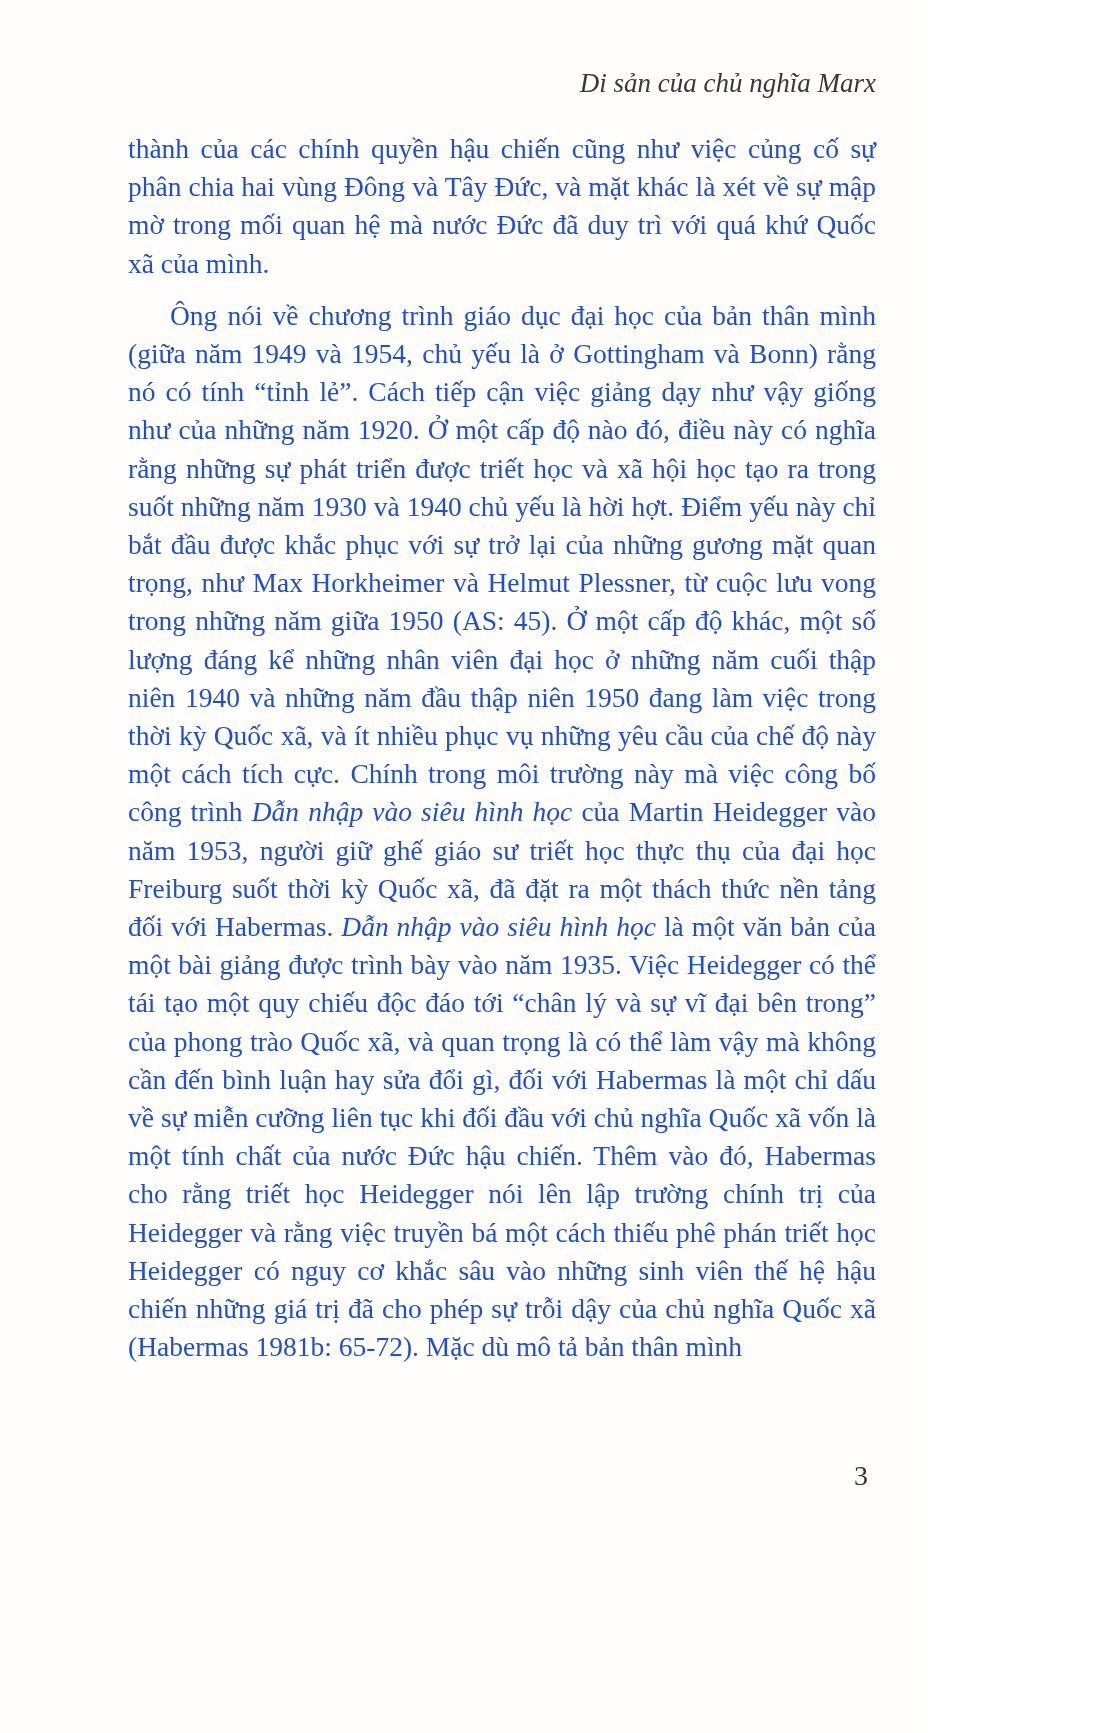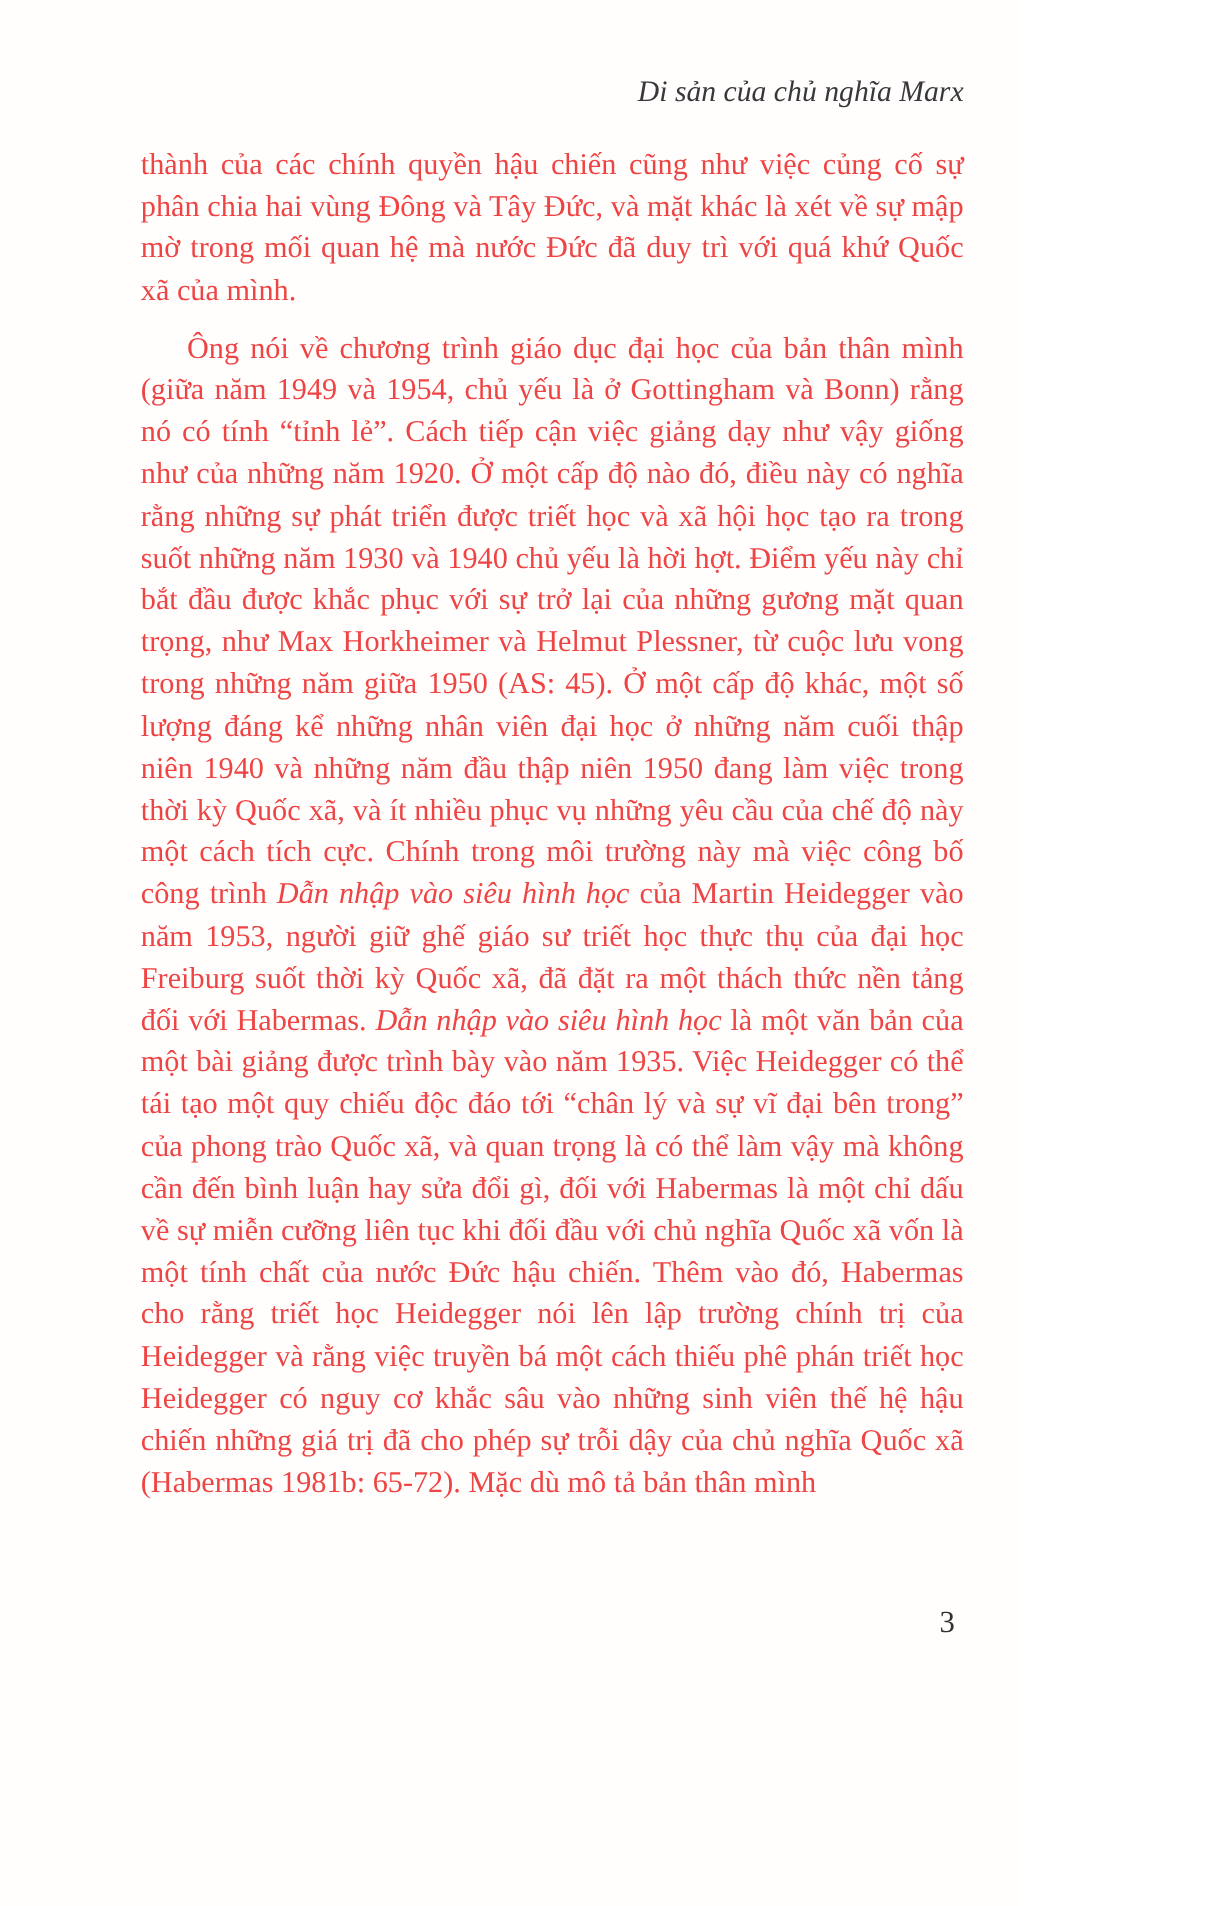--- a/index.html
+++ b/index.html
@@ -28,21 +28,21 @@
     color: #38373a;
   }
   .body-text {
     position: absolute;
     top: 130px;
     left: 128px;
     width: 748px;
     font-size: 27.5px;
     line-height: 38.2px;
     text-align: justify;
-    color: #ef4444;
+    color: #1d4ed8;
   }
   .para {
     margin: 0;
     padding: 0;
   }
   .para.indent {
     margin-top: 14px;
     text-indent: 42px;
   }
   .italic-run {

